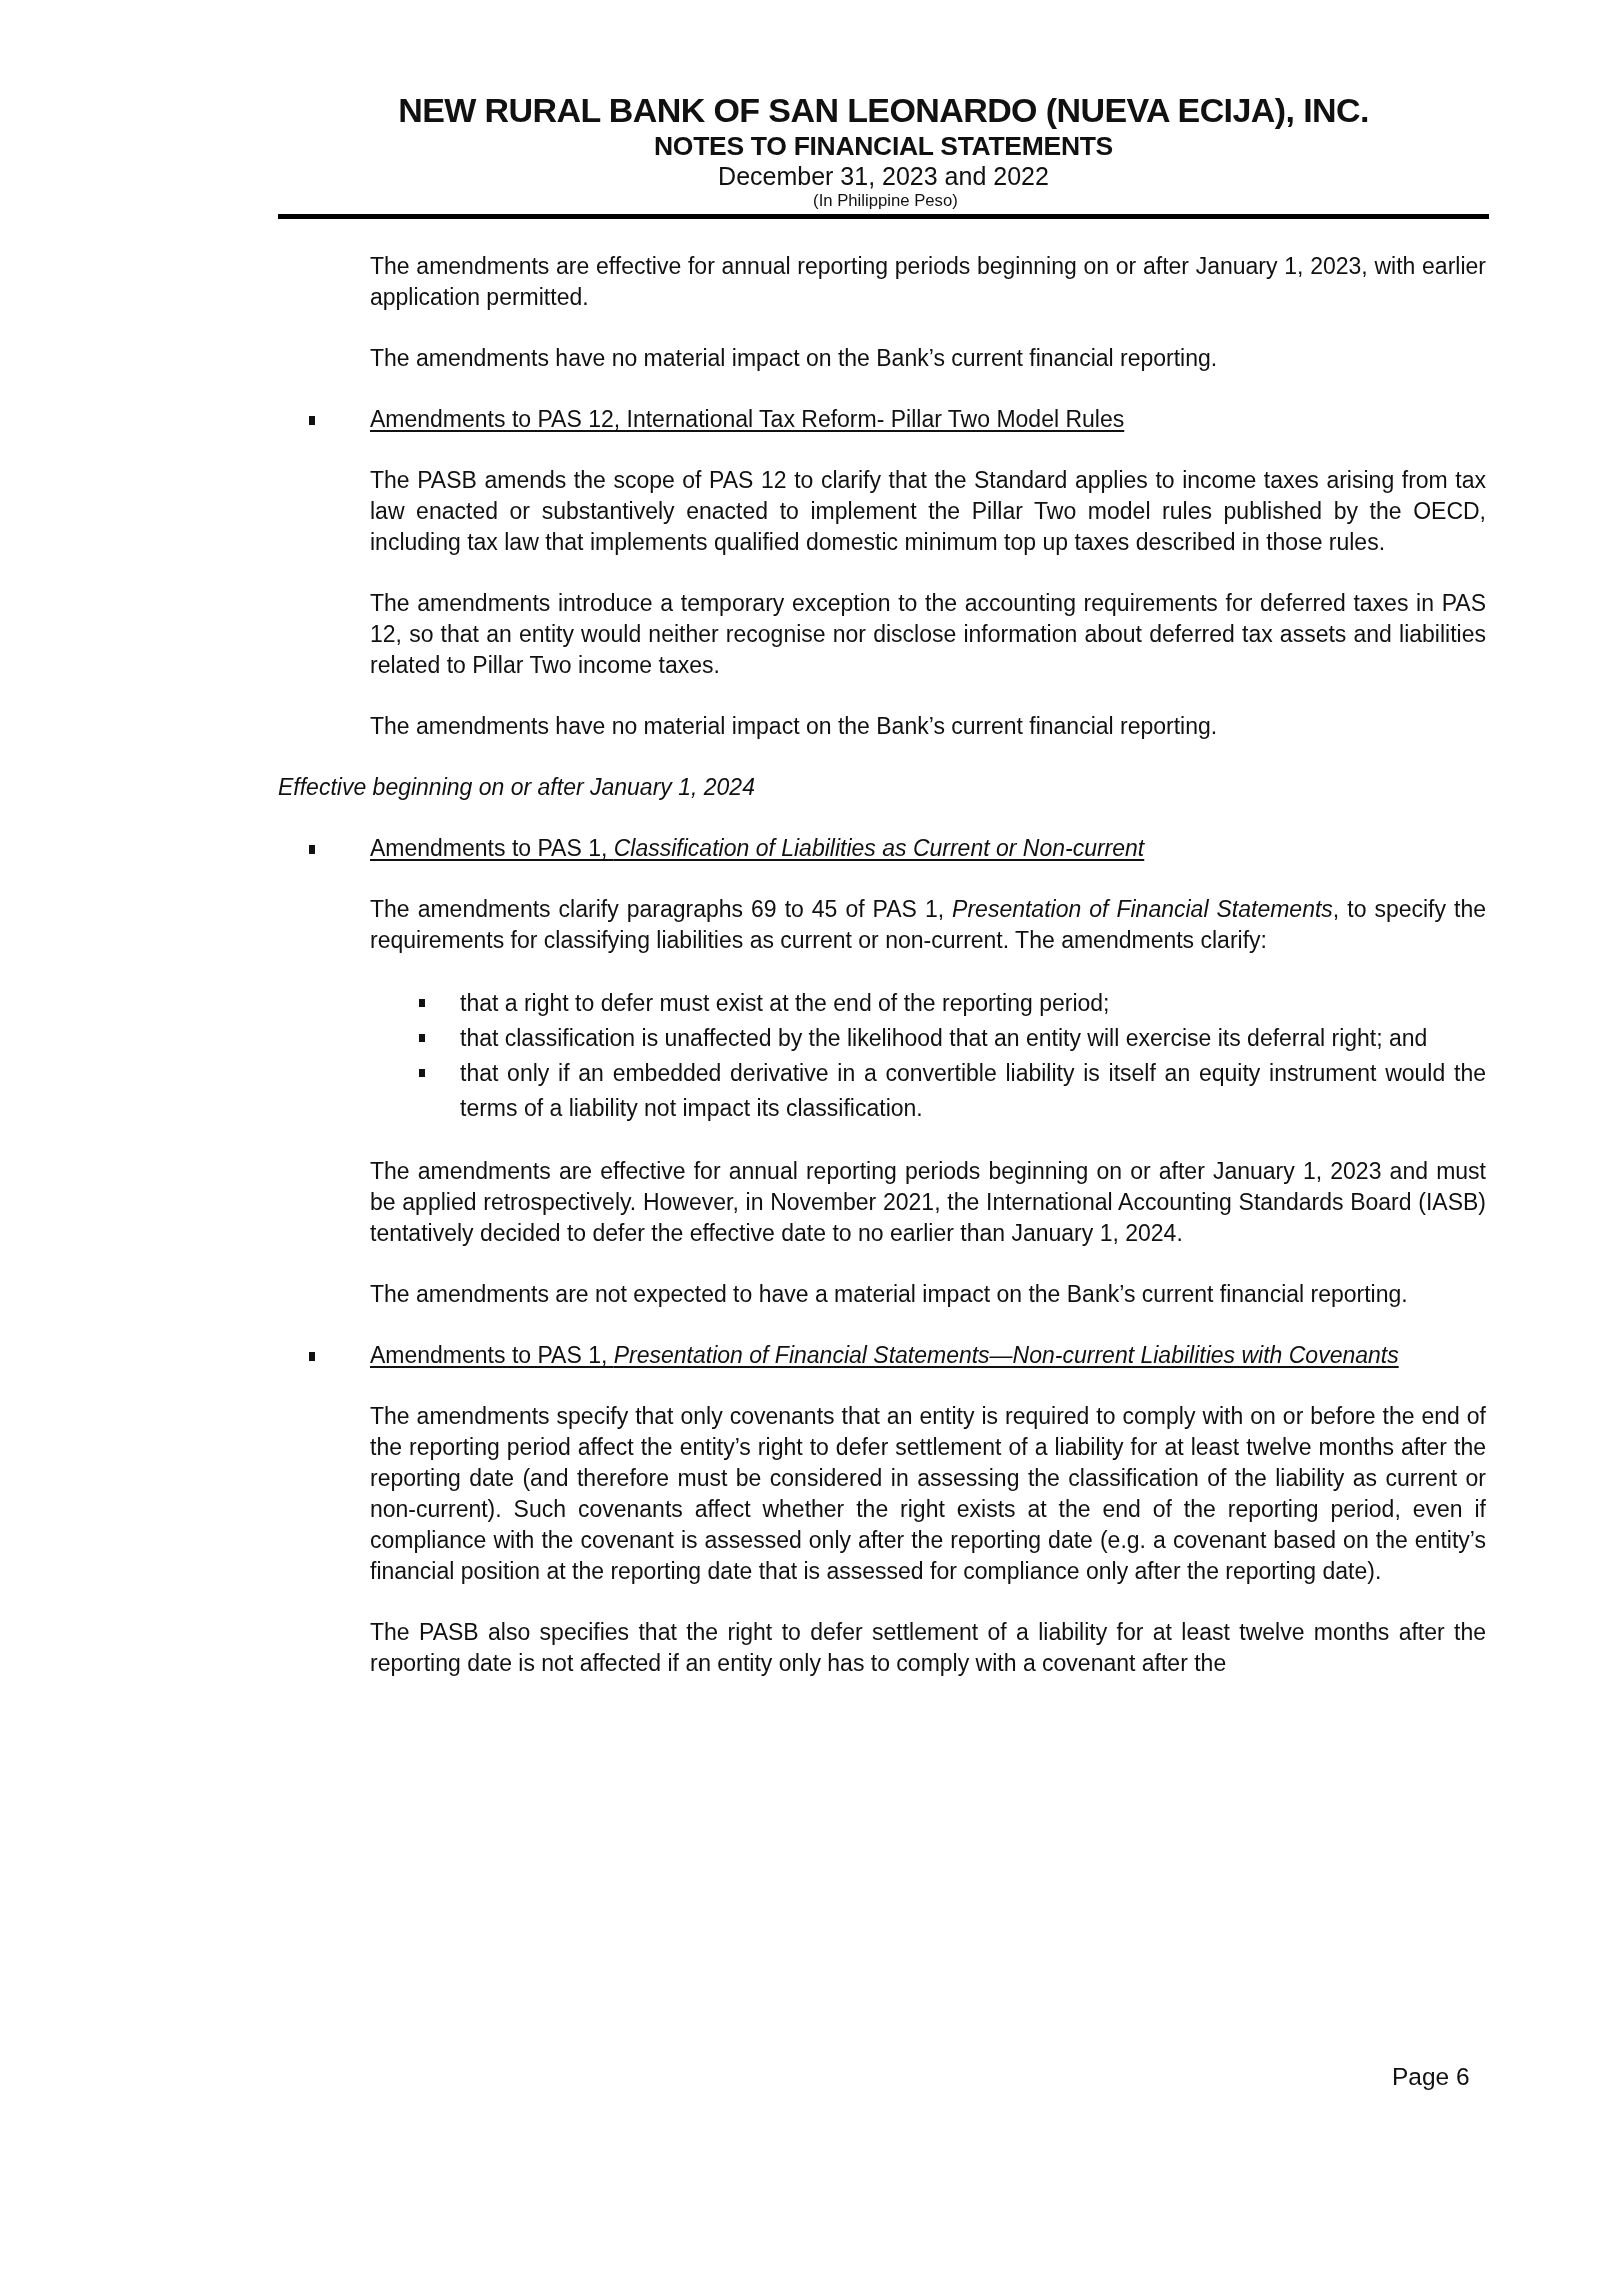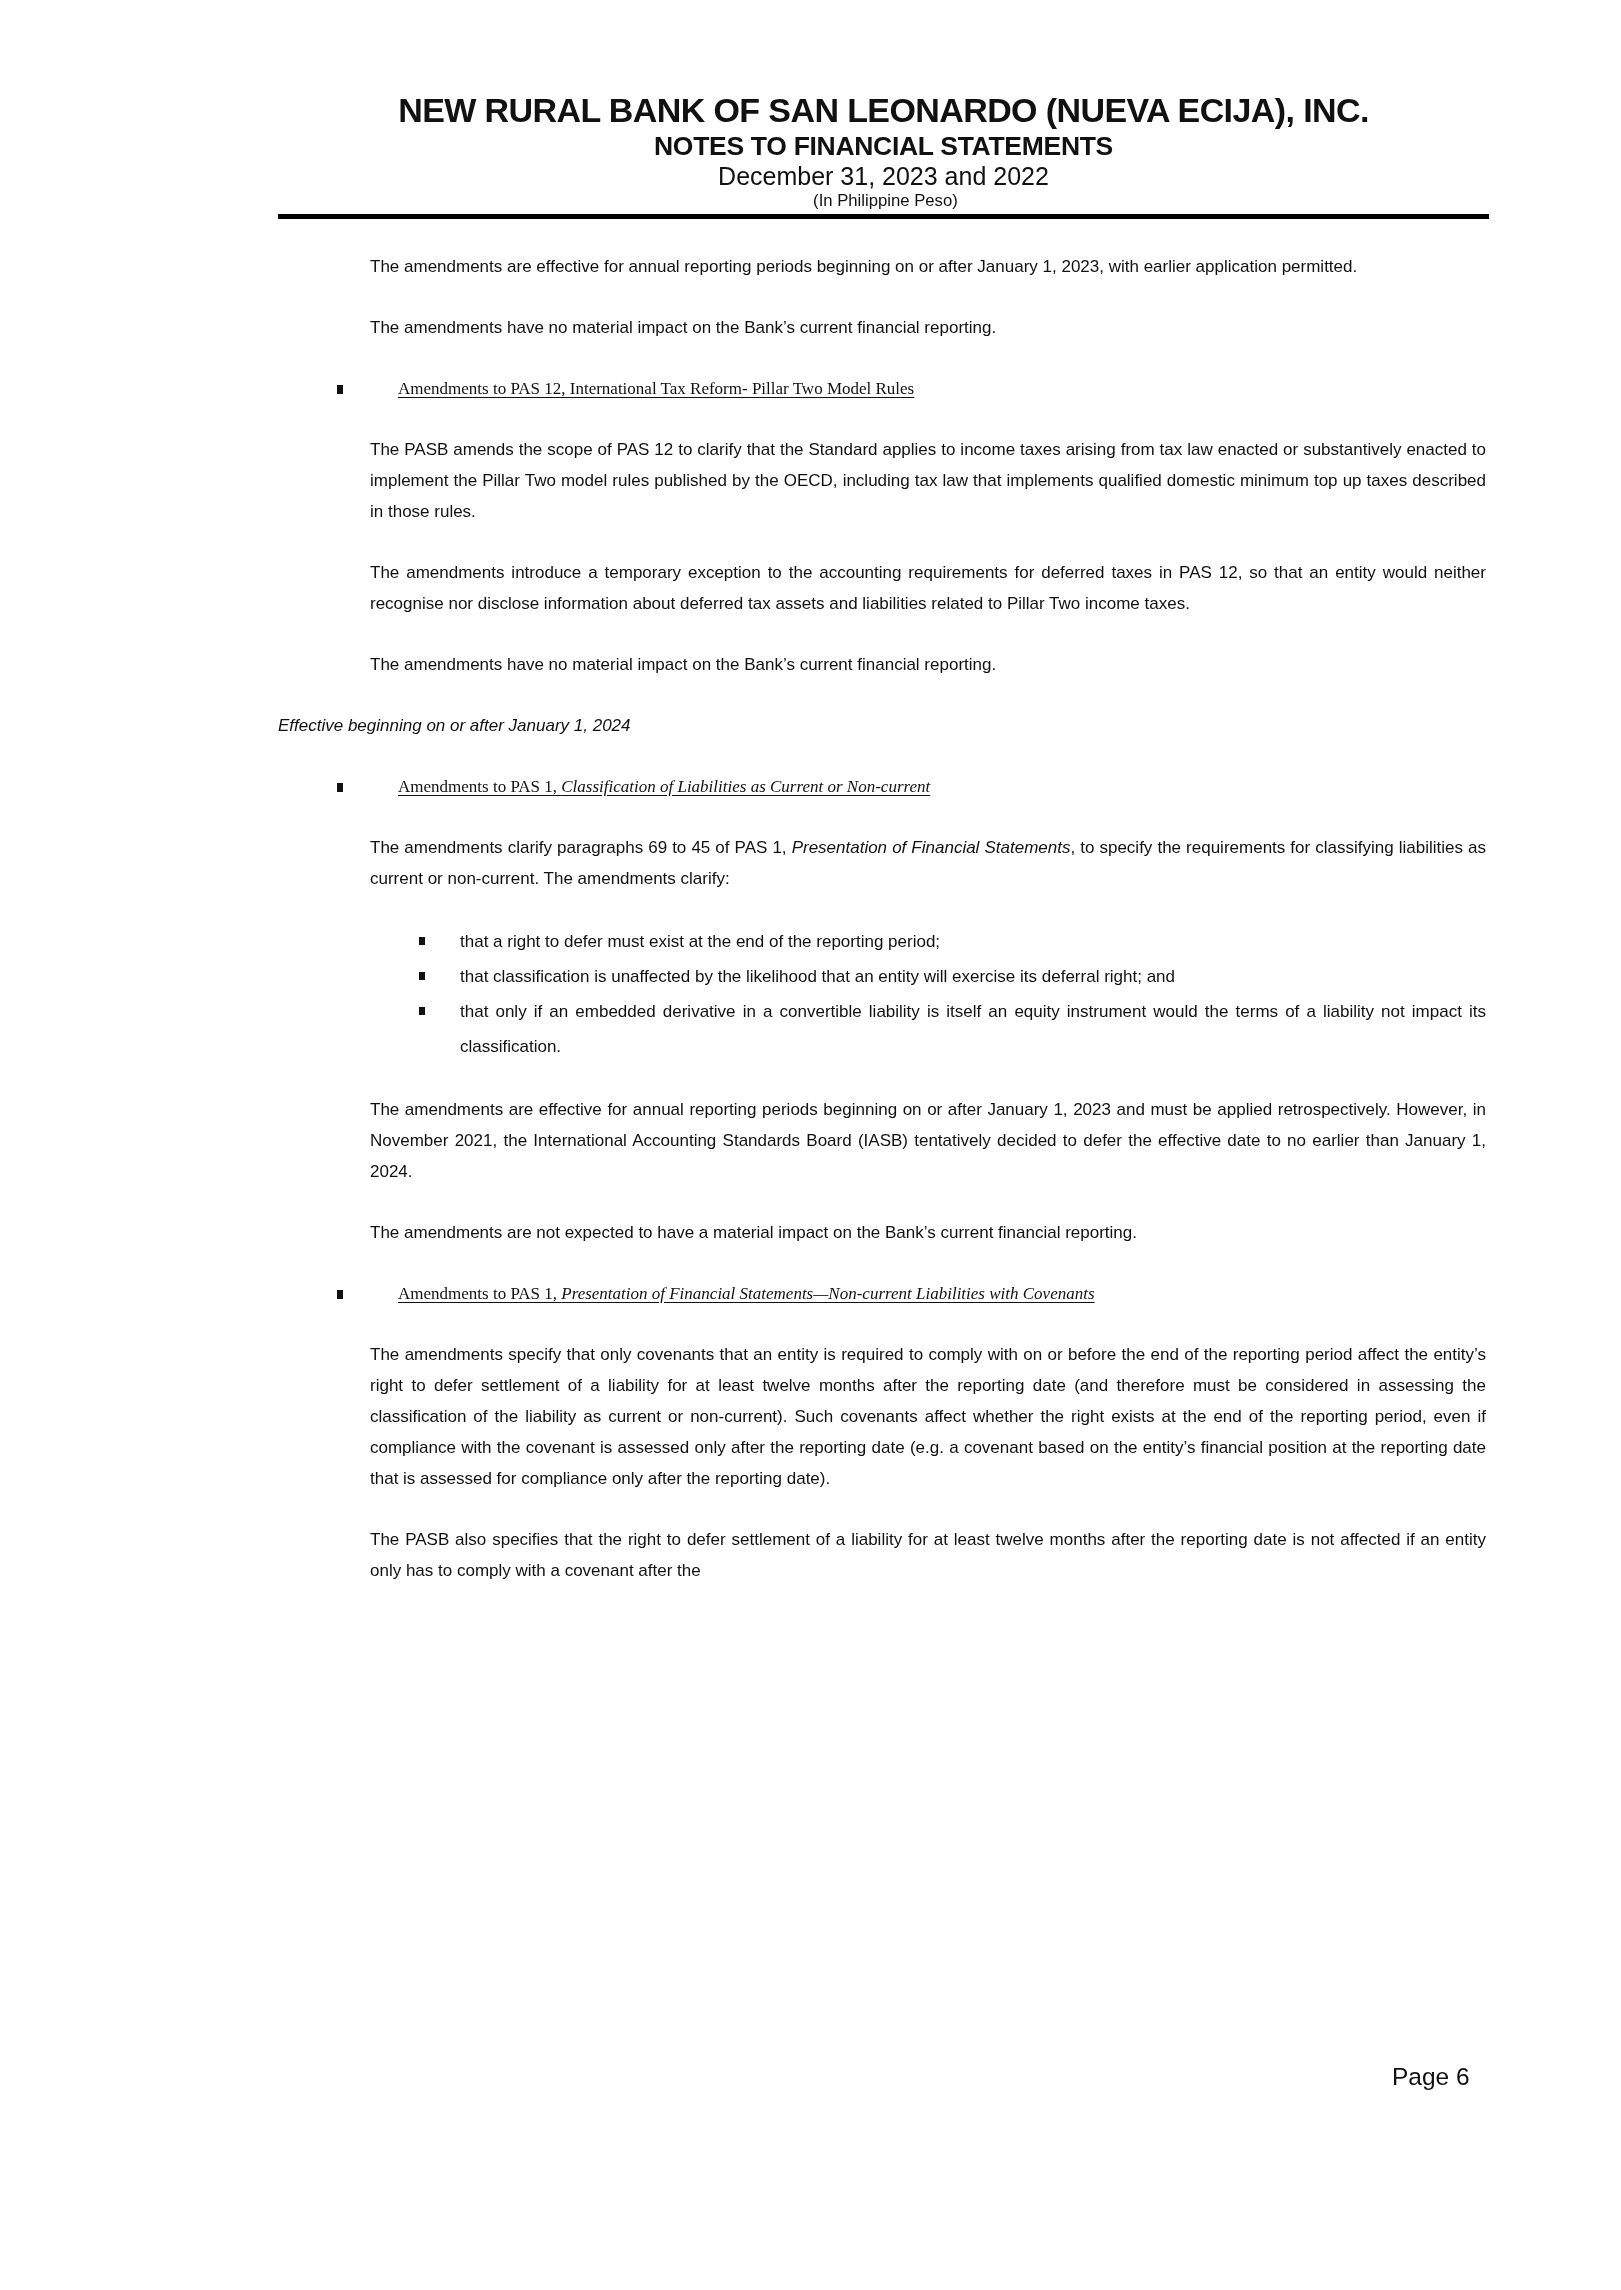--- a/index.html
+++ b/index.html
@@ -3,24 +3,24 @@
 <meta charset="utf-8">
 <style>
   html, body { margin:0; padding:0; background:#fff; }
   body { width:1621px; height:2291px; position:relative; font-family:"Liberation Sans", sans-serif; color:#111; }
   .header { position:absolute; left:278px; top:90px; width:1211px;text-align:center; }
   .h-title { font-size:34px; font-weight:bold; letter-spacing:-0.6px; line-height:41px; }
   .h-sub { font-size:26.5px; font-weight:bold; letter-spacing:-0.3px; line-height:31px; }
   .h-date { font-size:25px; line-height:29px; }
   .h-unit { font-size:16.7px; line-height:19.6px; padding-left:3.9px; }
   .h-rule { height:4.9px; background:#000; margin-top:3.9px; }
-  .body { position:absolute; left:278px; top:251px; width:1208px; font-size:17px; line-height:31px; }
+  .body { position:absolute; left:278px; top:251px; width:1208px; font-size:23px; line-height:31px; }
   p { margin:0 0 30px 0; text-align:justify; }
   .ind { margin-left:92px; }
-  .bullet { position:relative; margin-left:120px; margin-bottom:30px;font-family:Liberation Serif, serif; }
+  .bullet { position:relative; margin-left:92px; margin-bottom:30px; }
   .bullet .sq { position:absolute; left:-61px; top:11.8px; width:5.9px; height:8.8px; background:#111; }
   .u { text-decoration:underline; text-underline-offset:2.9px; }
   .i { font-style:italic; }
   .section { font-style:italic; margin:0 0 30px 0; }
   ul.sub { list-style:none; margin:0 0 30px 182px; padding:0; }
   ul.sub li { position:relative; line-height:35px; text-align:justify; }
   ul.sub li .sq { position:absolute; left:-41px; top:12.7px; width:5.9px; height:8.8px; background:#111; }
   .page { position:absolute; left:1392px; top:2063px; font-size:24.5px; }
 </style>
 </head>

